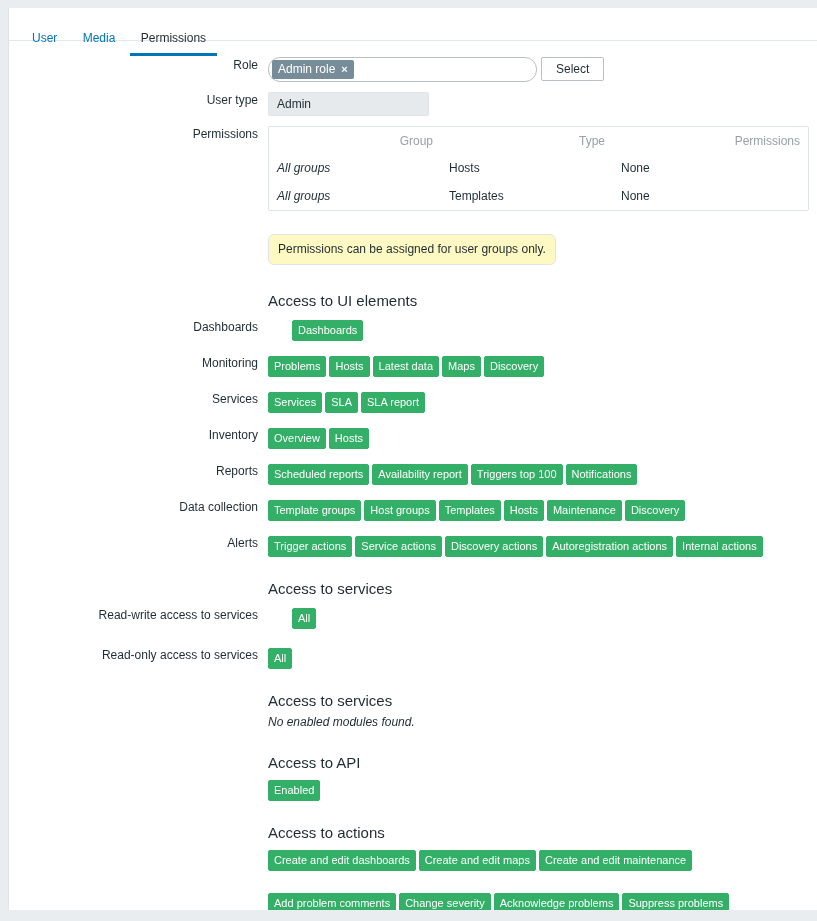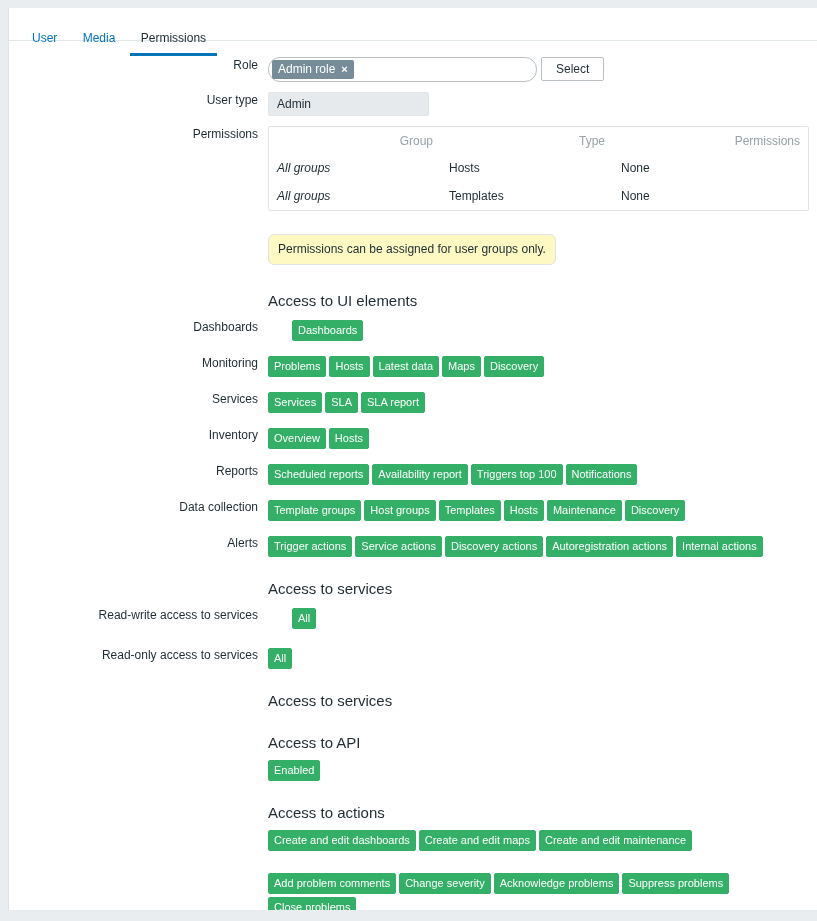--- a/index.html
+++ b/index.html
@@ -411,20 +411,26 @@
         </div>
       </div>
     </div>
 
     <div class="row" style="margin-top:22px;">
       <div class="label"></div>
       <div class="field">
         <div class="section-head">Access to services</div>
       </div>
     </div>
+    <div class="row" style="margin-top:3px;">
+      <div class="label"></div>
+      <div class="field">
+        <div class="italic-note">No enabled modules found.</div>
+      </div>
+    </div>
 
     <div class="row" style="margin-top:22px;">
       <div class="label"></div>
       <div class="field">
         <div class="section-head">Access to API</div>
       </div>
     </div>
     <div class="row" style="margin-top:6px;">
       <div class="label"></div>
       <div class="field">

